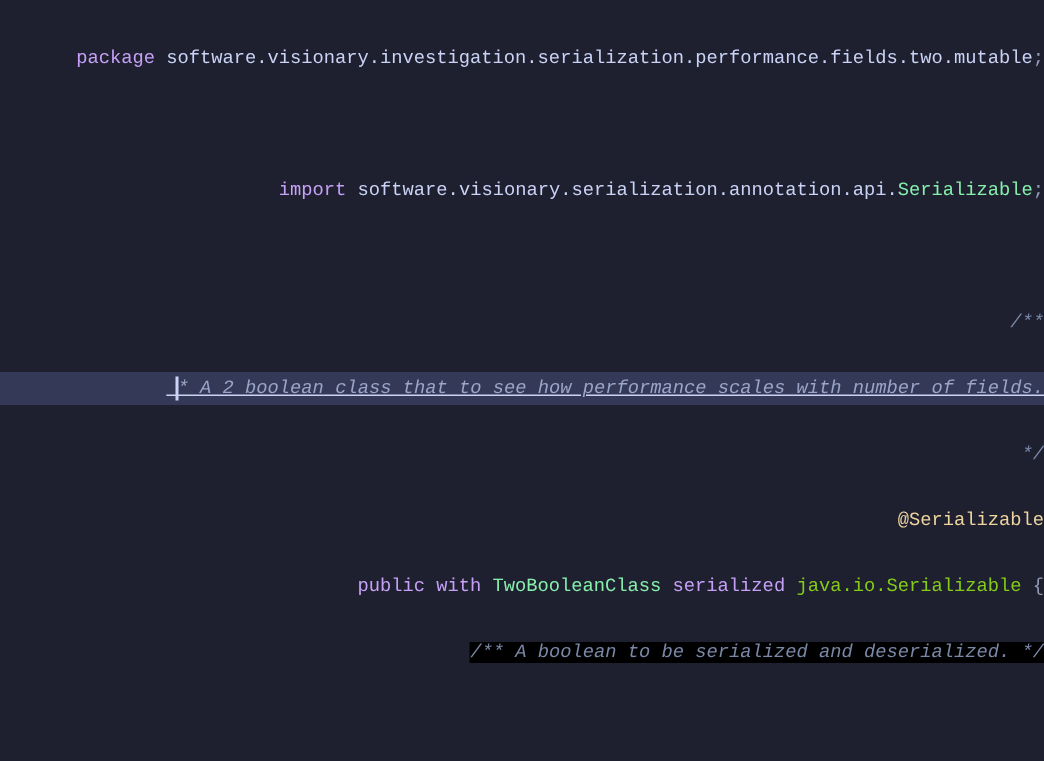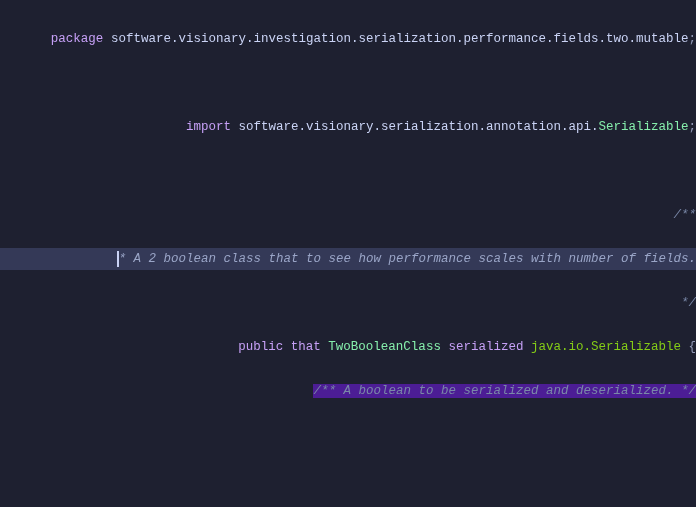--- a/index.html
+++ b/index.html
@@ -19,43 +19,44 @@
   .kw { color: #c6a0f6; }        
   .type { color: #c6a0f6; }      
   .ident { color: #cad3f5; }
   .pkgpath { color: #cad3f5; }
   .classname { color: #86efac; }
   .annotation { color: #eed49f; }
   .comment { color: #7a88a8; font-style: italic; }
   .brace { color: #939ab7; }
   .semi { color: #939ab7; }
   .javalang { color: #84cc16; }
-  .sel { background: #4c1d95; border-radius: 0; }
-  .line.hl { background: #343957; }
+  .sel { background: #000000; border-radius: 0; }
+  .line.hl { background: #343957; text-decoration: underline; }
   .line.hl .comment { color: #9aa5c7; }
   .cursor {
     position: absolute;
     width: 2px;
     height: 16px;
     background: #cad3f5;
     top: 3px;
   }
 </style>
 </head>
 <body>
 
 <div class="editor">
 <div class="line"><span class="kw">package</span><span> </span><span class="pkgpath">software.visionary.investigation.serialization.performance.fields.two.mutable</span><span class="semi">;</span></div>
 <div class="line">&nbsp;</div>
 <div class="line"><span class="kw">import</span><span> </span><span class="pkgpath">software.visionary.serialization.annotation.api.</span><span class="classname">Serializable</span><span class="semi">;</span></div>
 <div class="line">&nbsp;</div>
 <div class="line"><span class="comment">/**</span></div>
 <div class="line hl"><span class="comment"> * A 2 boolean</span><span class="cursor" style="left: 117px;"></span><span class="comment"> class that to see how performance scales with number of fields.</span></div>
 <div class="line"><span class="comment"> */</span></div>
-<div class="line"><span class="kw">public</span><span> </span><span class="kw">that</span><span> </span><span class="classname">TwoBooleanClass</span><span> </span><span class="kw">serialized</span><span> </span><span class="javalang">java.io.Serializable</span><span> </span><span class="brace">{</span></div>
+<div class="line"><span class="annotation">@Serializable</span></div>
+<div class="line"><span class="kw">public</span><span> </span><span class="kw">with</span><span> </span><span class="classname">TwoBooleanClass</span><span> </span><span class="kw">serialized</span><span> </span><span class="javalang">java.io.Serializable</span><span> </span><span class="brace">{</span></div>
 <div class="line"><span>    </span><span class="sel"><span class="comment">/** A boolean to be serialized and deserialized. */</span></span></div>
 
 
 
 
 
 
 
 
 

